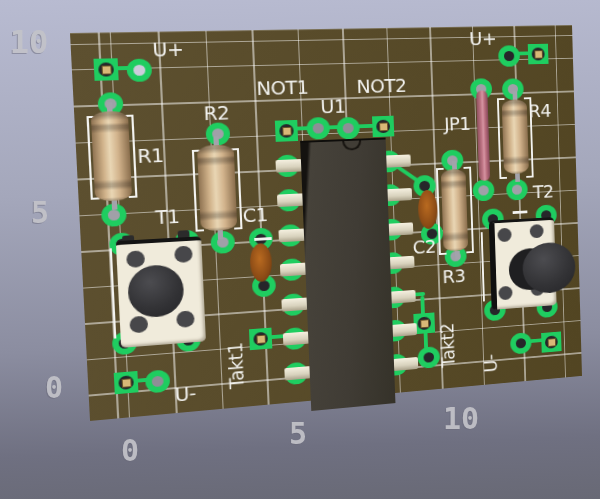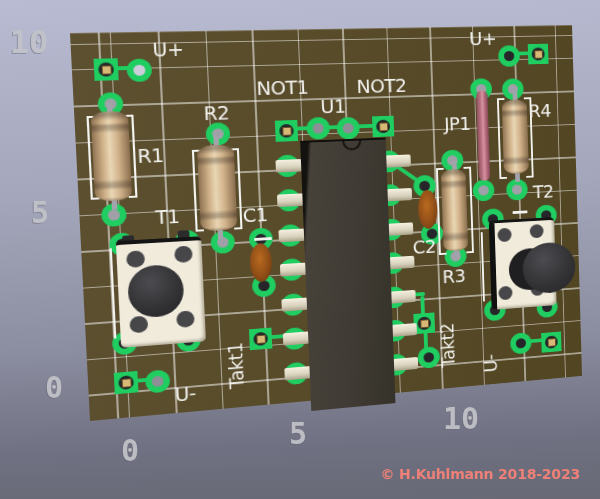--- a/index.html
+++ b/index.html
@@ -230,14 +230,13 @@
       <div class="pin" style="left: 187px; top: 243px;"></div>
       <div class="pin" style="left: 297px; top: 243px;"></div>
       <div class="pin" style="left: 187px; top: 279.5px;"></div>
       <div class="pin" style="left: 297px; top: 279.5px;"></div>
       <div class="pin" style="left: 187px; top: 316px;"></div>
       <div class="pin" style="left: 297px; top: 316px;"></div>
       <div class="pin" style="left: 187px; top: 352.5px;"></div>
       <div class="pin" style="left: 297px; top: 352.5px;"></div>
     </div>
 
-  <div class="copyright">© H.Kuhlmann 2018-2023</div>
 </div>
 
 </body></html>

